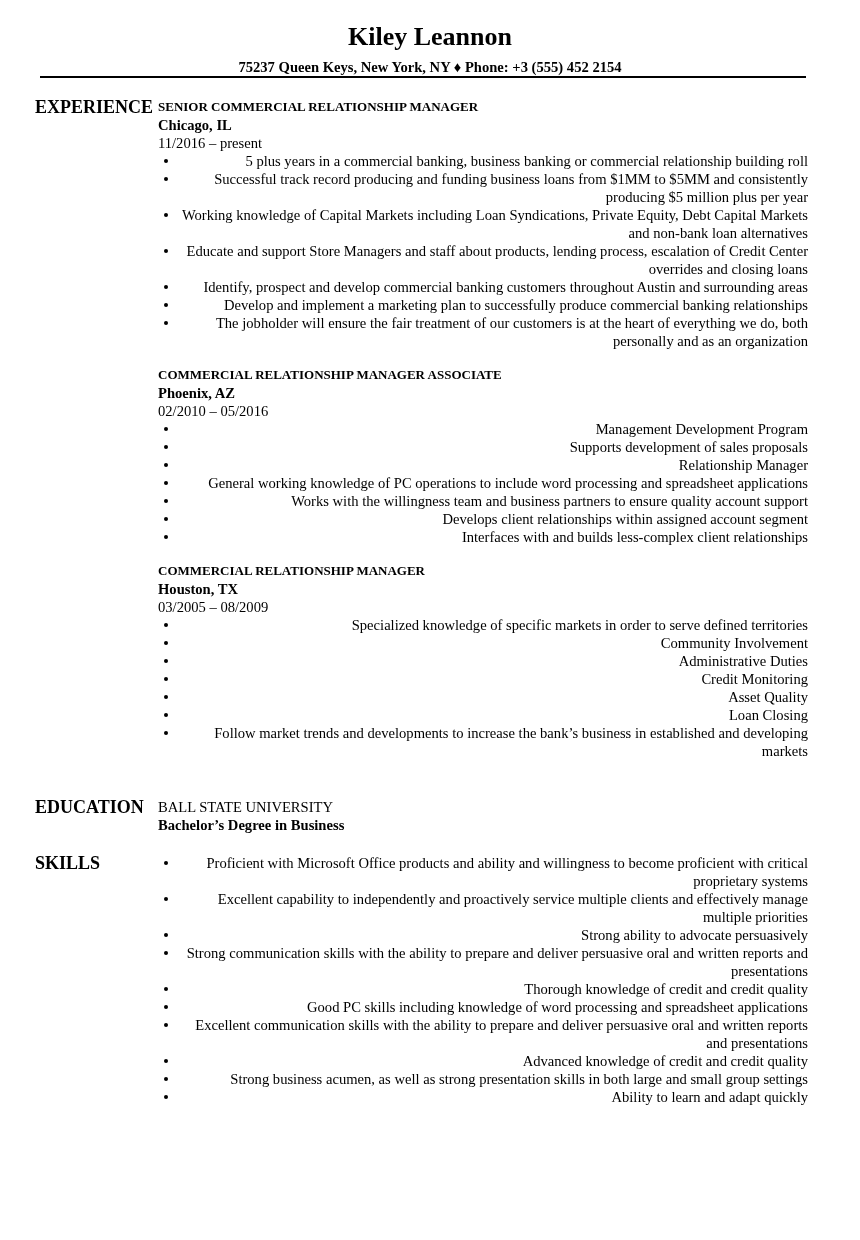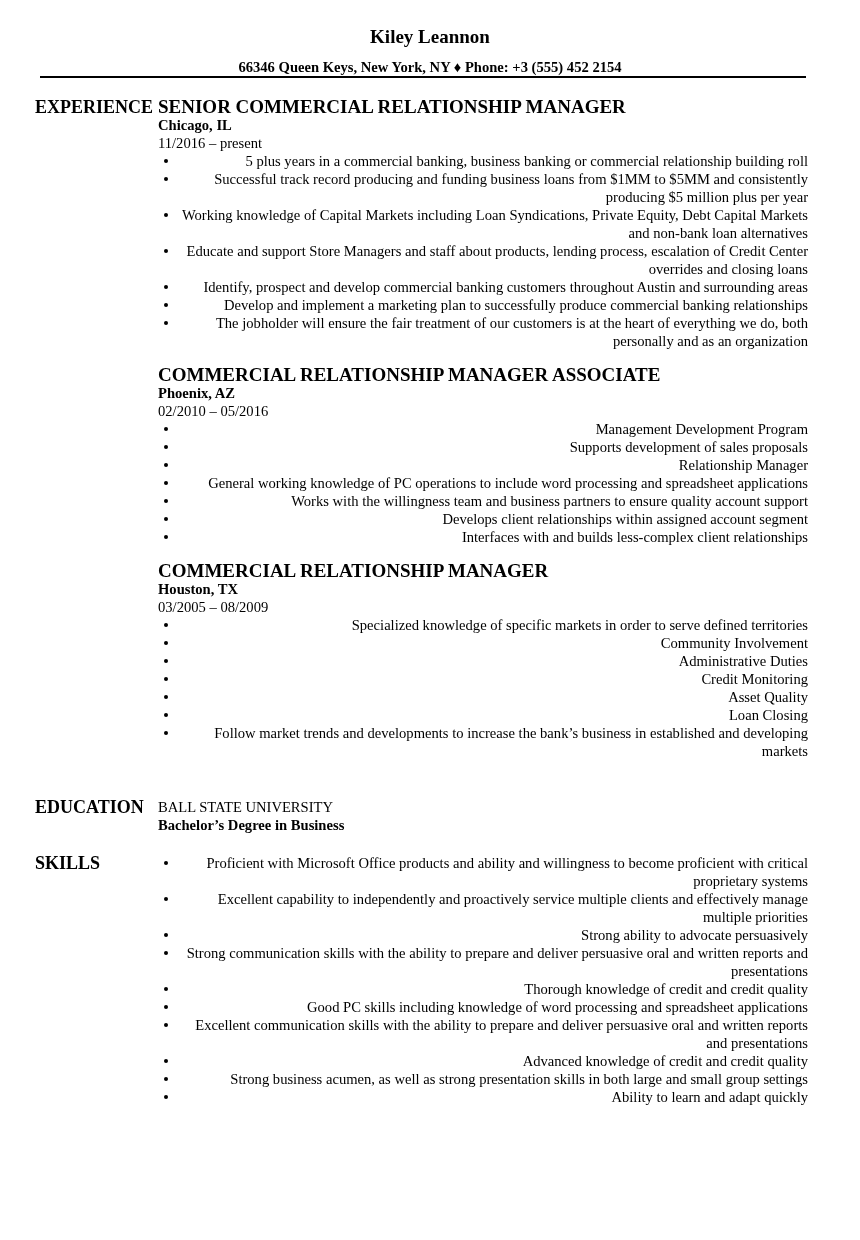--- a/index.html
+++ b/index.html
@@ -1,47 +1,47 @@
 <!DOCTYPE html>
 <html><head>
   <meta charset="utf-8">
   <style>
     html, body { margin: 0; padding: 0; background: #ffffff; }
     body {
       width: 860px; height: 1240px; position: relative; overflow: hidden;
       font-family: "Liberation Serif", "DejaVu Serif", serif;
       color: #000; font-size: 14.6px; line-height: 18px;
     }
-    .name { position: absolute; top: 25px; width: 860px; text-align: center; font-weight: bold; font-size: 19px; line-height: 24px; }
+    .name { position: absolute; top: 25px; width: 860px; text-align: center; font-weight: bold; font-size: 26px; line-height: 24px; }
     .contact { position: absolute; top: 58px; width: 860px; text-align: center; font-weight: bold; font-size: 14.6px; line-height: 18px; }
     .rule { position: absolute; left: 40px; top: 76px; width: 766px; height: 0; border-top: 2px solid #000; }
 
     .section { position: absolute; left: 0; width: 860px; }
     .section-label { position: absolute; left: 35px; top: 0; font-weight: bold; font-size: 18px; line-height: 18px; }
     .section-body { position: absolute; left: 158px; top: 0; width: 650px; }
 
     .job { margin-bottom: 16px; }
-    .job-title { font-weight: bold; font-size: 19px; line-height: 18px; }
+    .job-title { font-weight: bold; font-size: 13px; line-height: 18px; }
     .job-location { font-weight: bold; line-height: 18px; }
     .job-dates { line-height: 18px; }
     ul.bullets { list-style: none; margin: 0; padding: 0; }
     ul.bullets li { position: relative; padding-left: 22px; line-height: 18px; text-align: right; }
     ul.bullets li .dot {
       position: absolute; left: 6px; top: 7px; width: 4px; height: 4px;
       background: #000; border-radius: 50%;
     }
     .edu-school { font-weight: normal; line-height: 18px; }
     .edu-degree { font-weight: bold; line-height: 18px; }
   </style>
 </head>
 <body>
 
 <div class="name">Kiley Leannon</div>
 <div class="contact">
-  <span>66346 Queen Keys, New York, NY</span>
+  <span>75237 Queen Keys, New York, NY</span>
   <span>♦</span>
   <span>Phone: +3 (555) 452 2154</span>
 </div>
 <div class="rule"></div>
 
 <div class="section" style="top:98px;">
   <div class="section-label">EXPERIENCE</div>
   <div class="section-body" id="experience-body">
     <div class="job">
       <div class="job-title">SENIOR COMMERCIAL RELATIONSHIP MANAGER</div>

